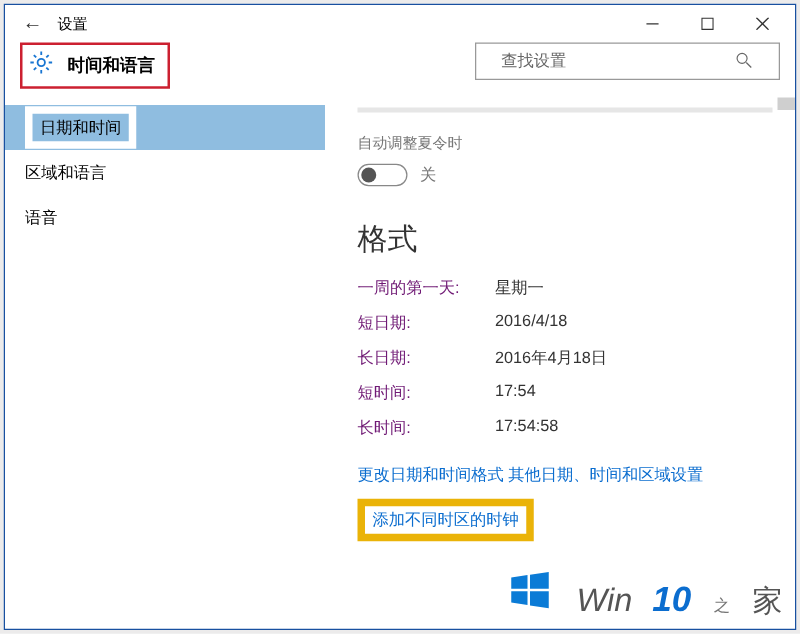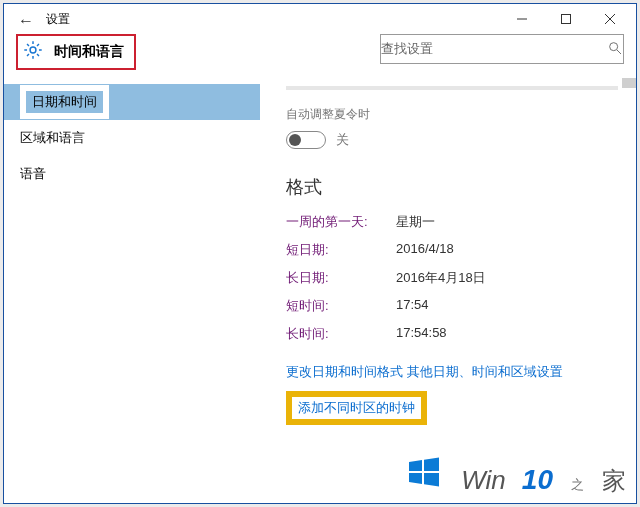--- a/index.html
+++ b/index.html
@@ -9,37 +9,37 @@
   .back-arrow { font-size: 16px; margin-right: 12px; color: #333; line-height: 1; }
   .title { flex: 1; }
   .winctrls { display: flex; }
   .winbtn { width: 44px; height: 28px; display: flex; align-items: center; justify-content: center; }
   .winbtn svg { width: 10px; height: 10px; stroke: #333; stroke-width: 1; fill: none; }
   .header { display: flex; align-items: flex-start; padding: 0 12px; height: 44px; }
   .gearbox { display: flex; align-items: center; border: 2px solid #cc2030; padding: 3px 10px 3px 4px; }
   .gear-icon svg { width: 22px; height: 22px; stroke: #1976d2; stroke-width: 1.6; fill: none; }
   .pagetitle { font-size: 14px; font-weight: 600; margin-left: 10px; }
   .spacer { flex: 1; }
-  .searchbox { display: flex; align-items: center; width: 244px; height: 30px; border: 1px solid #999; padding: 0 0; color: #666; font-size: 13px; }
+  .searchbox { display: flex; align-items: center; width: 244px; height: 30px; border: 1px solid #999; padding: 0 20px; color: #666; font-size: 13px; }
   .searchbox span:first-child { flex: 1; }
   .search-icon svg { width: 16px; height: 16px; stroke: #666; stroke-width: 1.4; fill: none; }
   .body { display: flex; height: calc(100% - 74px); }
   .sidebar { width: 256px; padding-top: 6px; }
   .sidebar-item { height: 36px; display: flex; align-items: center; padding: 0 16px; font-size: 13px; color: #000; }
   .sidebar-item.active { background: #8fbde0; }
   .sidebar-item .hl { border: 6px solid #ffffff; padding: 2px 6px; }
   .content { flex: 1; position: relative; padding: 0 22px 0 26px; font-size: 13px; color: #333; }
   .scrollbar-top { position: absolute; top: 0; right: 0; width: 14px; height: 10px; background: #cfcfcf; }
   .topgray { position: absolute; top: 8px; left: 26px; right: 18px; height: 4px; background: #e6e6e6; }
   .section { margin-top: 28px; }
   .dst-label { color: #777; font-size: 12px; margin-bottom: 8px; }
   .toggle { display: flex; align-items: center; gap: 10px; color: #777; }
   .toggle-track { width: 40px; height: 18px; border: 1px solid #888; border-radius: 9px; position: relative; }
   .toggle-knob { position: absolute; left: 2px; top: 2px; width: 12px; height: 12px; border-radius: 50%; background: #555; }
-  .h2 { font-size: 18px; font-weight: 400; margin-top: 26px; margin-bottom: 14px; }
+  .h2 { font-size: 24px; font-weight: 400; margin-top: 26px; margin-bottom: 14px; }
   .kv { display: flex; font-size: 13px; margin-bottom: 10px; }
   .kv .k { width: 110px; color: #701a75; }
   .kv .v { color: #333; }
   .link { color: #0b6dcf; font-size: 13px; margin-top: 10px; display: inline-block; }
   .linkbox { display: inline-block; border: 6px solid #eab308; padding: 2px 6px; margin-top: 10px; }
   .watermark { position: absolute; right: 10px; bottom: 6px; text-align: right; }
   .wm-top { display: flex; align-items: baseline; justify-content: flex-end; gap: 16px; }
   .wm-logo svg { width: 34px; height: 34px; }
   .wm-win { font-size: 26px; font-style: italic; color: #555; font-weight: 300; margin-left: 4px; }
   .wm-10 { font-size: 28px; font-style: italic; font-weight: 700; color: #0b6dcf; }

